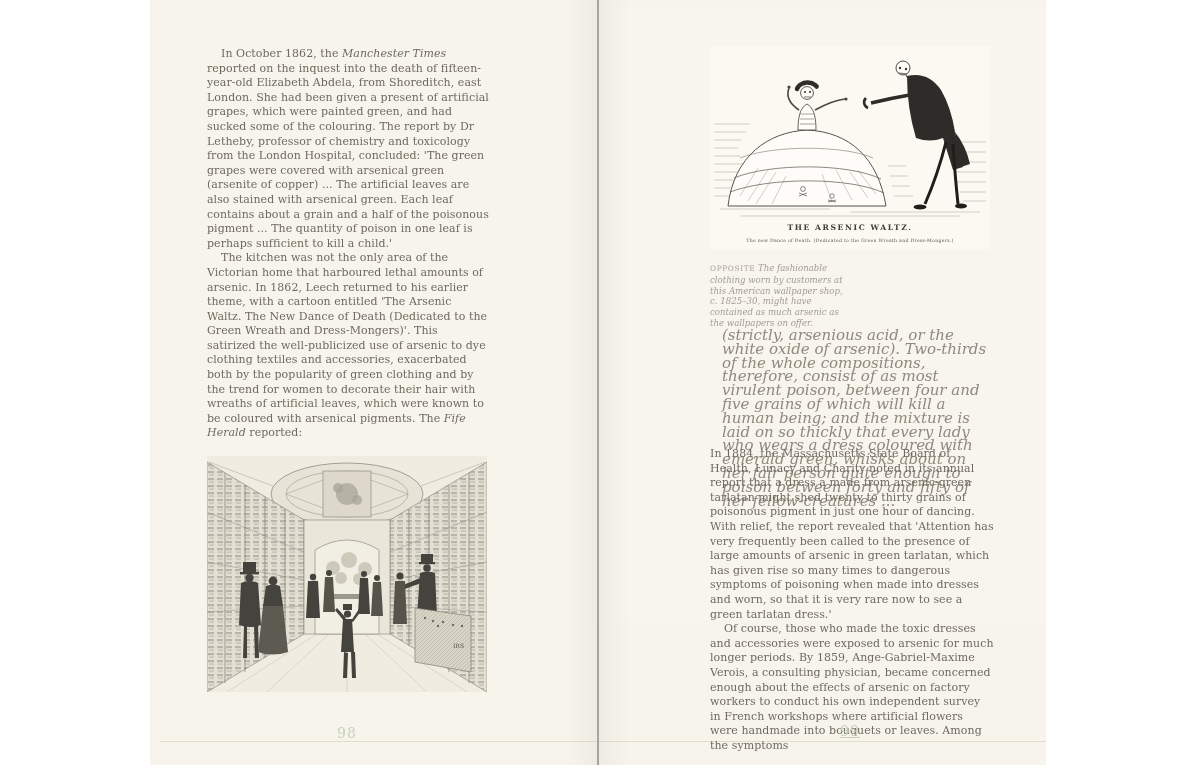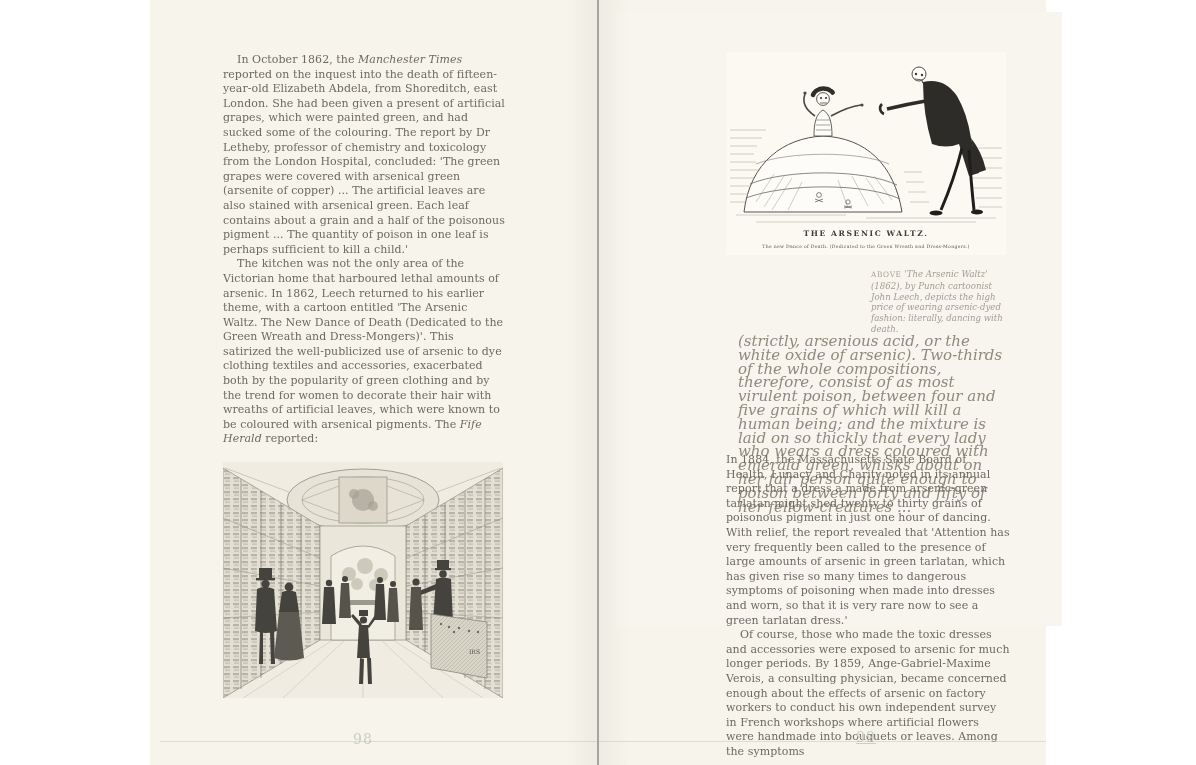--- a/index.html
+++ b/index.html
@@ -21,21 +21,21 @@
     background:#a6a6a0;
   }
   .spine-shade-l{
     position:absolute;left:417px;top:0;width:30px;height:765px;
     background:linear-gradient(to right, rgba(120,115,100,0), rgba(120,115,100,0.07));
   }
   .spine-shade-r{
     position:absolute;left:449px;top:0;width:30px;height:765px;
     background:linear-gradient(to left, rgba(120,115,100,0), rgba(120,115,100,0.07));
   }
-  .page{position:absolute;top:12px;width:447px;height:614px;margin-left:16px;}
+  .page{position:absolute;top:6px;width:447px;height:614px;}
   .page.left{left:0;}
   .page.right{left:449px;background:#f8f5ee;}
 
   .col{position:absolute;}
 
   .bodytext{
     font-size:11px;line-height:14.6px;color:#6e6a60;
     text-align:left;letter-spacing:0.05px;
   }
   .bodytext p{margin:0;}
@@ -232,22 +232,22 @@
         <path d="M236 96 Q228 128 215 158" fill="none" stroke="#1f1e1b" stroke-width="3"></path>
         <path d="M243 98 Q245 130 248 158" fill="none" stroke="#1f1e1b" stroke-width="3"></path>
         <ellipse cx="210" cy="161" rx="6.5" ry="2.4" fill="#1f1e1b"></ellipse>
         <ellipse cx="251" cy="160" rx="6" ry="2.4" fill="#1f1e1b"></ellipse>
 
         <text x="140" y="184" text-anchor="middle" font-size="7.6" letter-spacing="1.6" fill="#3f3d37" font-family="DejaVu Serif, serif" font-weight="bold">THE ARSENIC WALTZ.</text>
         <text x="140" y="196" text-anchor="middle" font-size="4.6" letter-spacing="0.3" fill="#5a574f" font-family="DejaVu Serif, serif">The new Dance of Death.  (Dedicated to the Green Wreath and Dress-Mongers.)</text>
       </svg>
     </div>
 
-    <div class="col caption" style="left:256px;top:257px;width:136px;">
-      <span class="cap-label">ABOVE</span><span><span> 'The Arsenic Waltz' (1862), by </span><em>Punch</em><span> cartoonist John Leech, depicts the high price of wearing arsenic-dyed fashion: literally, dancing with death.</span></span>
+    <div class="col caption" style="left:111px;top:257px;width:135px;">
+      <span class="cap-label">OPPOSITE</span><span><span> The fashionable clothing worn by customers at this American wallpaper shop, c. 1825–30, might have contained as much arsenic as the wallpapers on offer.</span></span>
     </div>
 
     <div class="col" style="left:123px;top:323px;width:270px;">
       <p class="pullquote">(strictly, arsenious acid, or the white oxide of arsenic). Two-thirds of the whole compositions, therefore, consist of as most virulent poison, between four and five grains of which will kill a human being; and the mixture is laid on so thickly that every lady who wears a dress coloured with emerald green, whisks about on her fair person quite enough to poison between forty and fifty of her fellow-creatures ...</p>
     </div>
 
     <div class="col bodytext" style="left:111px;top:441px;width:284px;">
       <p><span>In 1884, the Massachusetts State Board of Health, Lunacy and Charity noted in its annual report that a dress a made from arsenic-green tarlatan might shed twenty to thirty grains of poisonous pigment in just one hour of dancing. With relief, the report revealed that 'Attention has very frequently been called to the presence of large amounts of arsenic in green tarlatan, which has given rise so many times to dangerous symptoms of poisoning when made into dresses and worn, so that it is very rare now to see a green tarlatan dress.'</span></p>
       <p class="indent"><span>Of course, those who made the toxic dresses and accessories were exposed to arsenic for much longer periods. By 1859, Ange-Gabriel-Maxime Verois, a consulting physician, became concerned enough about the effects of arsenic on factory workers to conduct his own independent survey in French workshops where artificial flowers were handmade into bouquets or leaves. Among the symptoms</span></p>
     </div>

